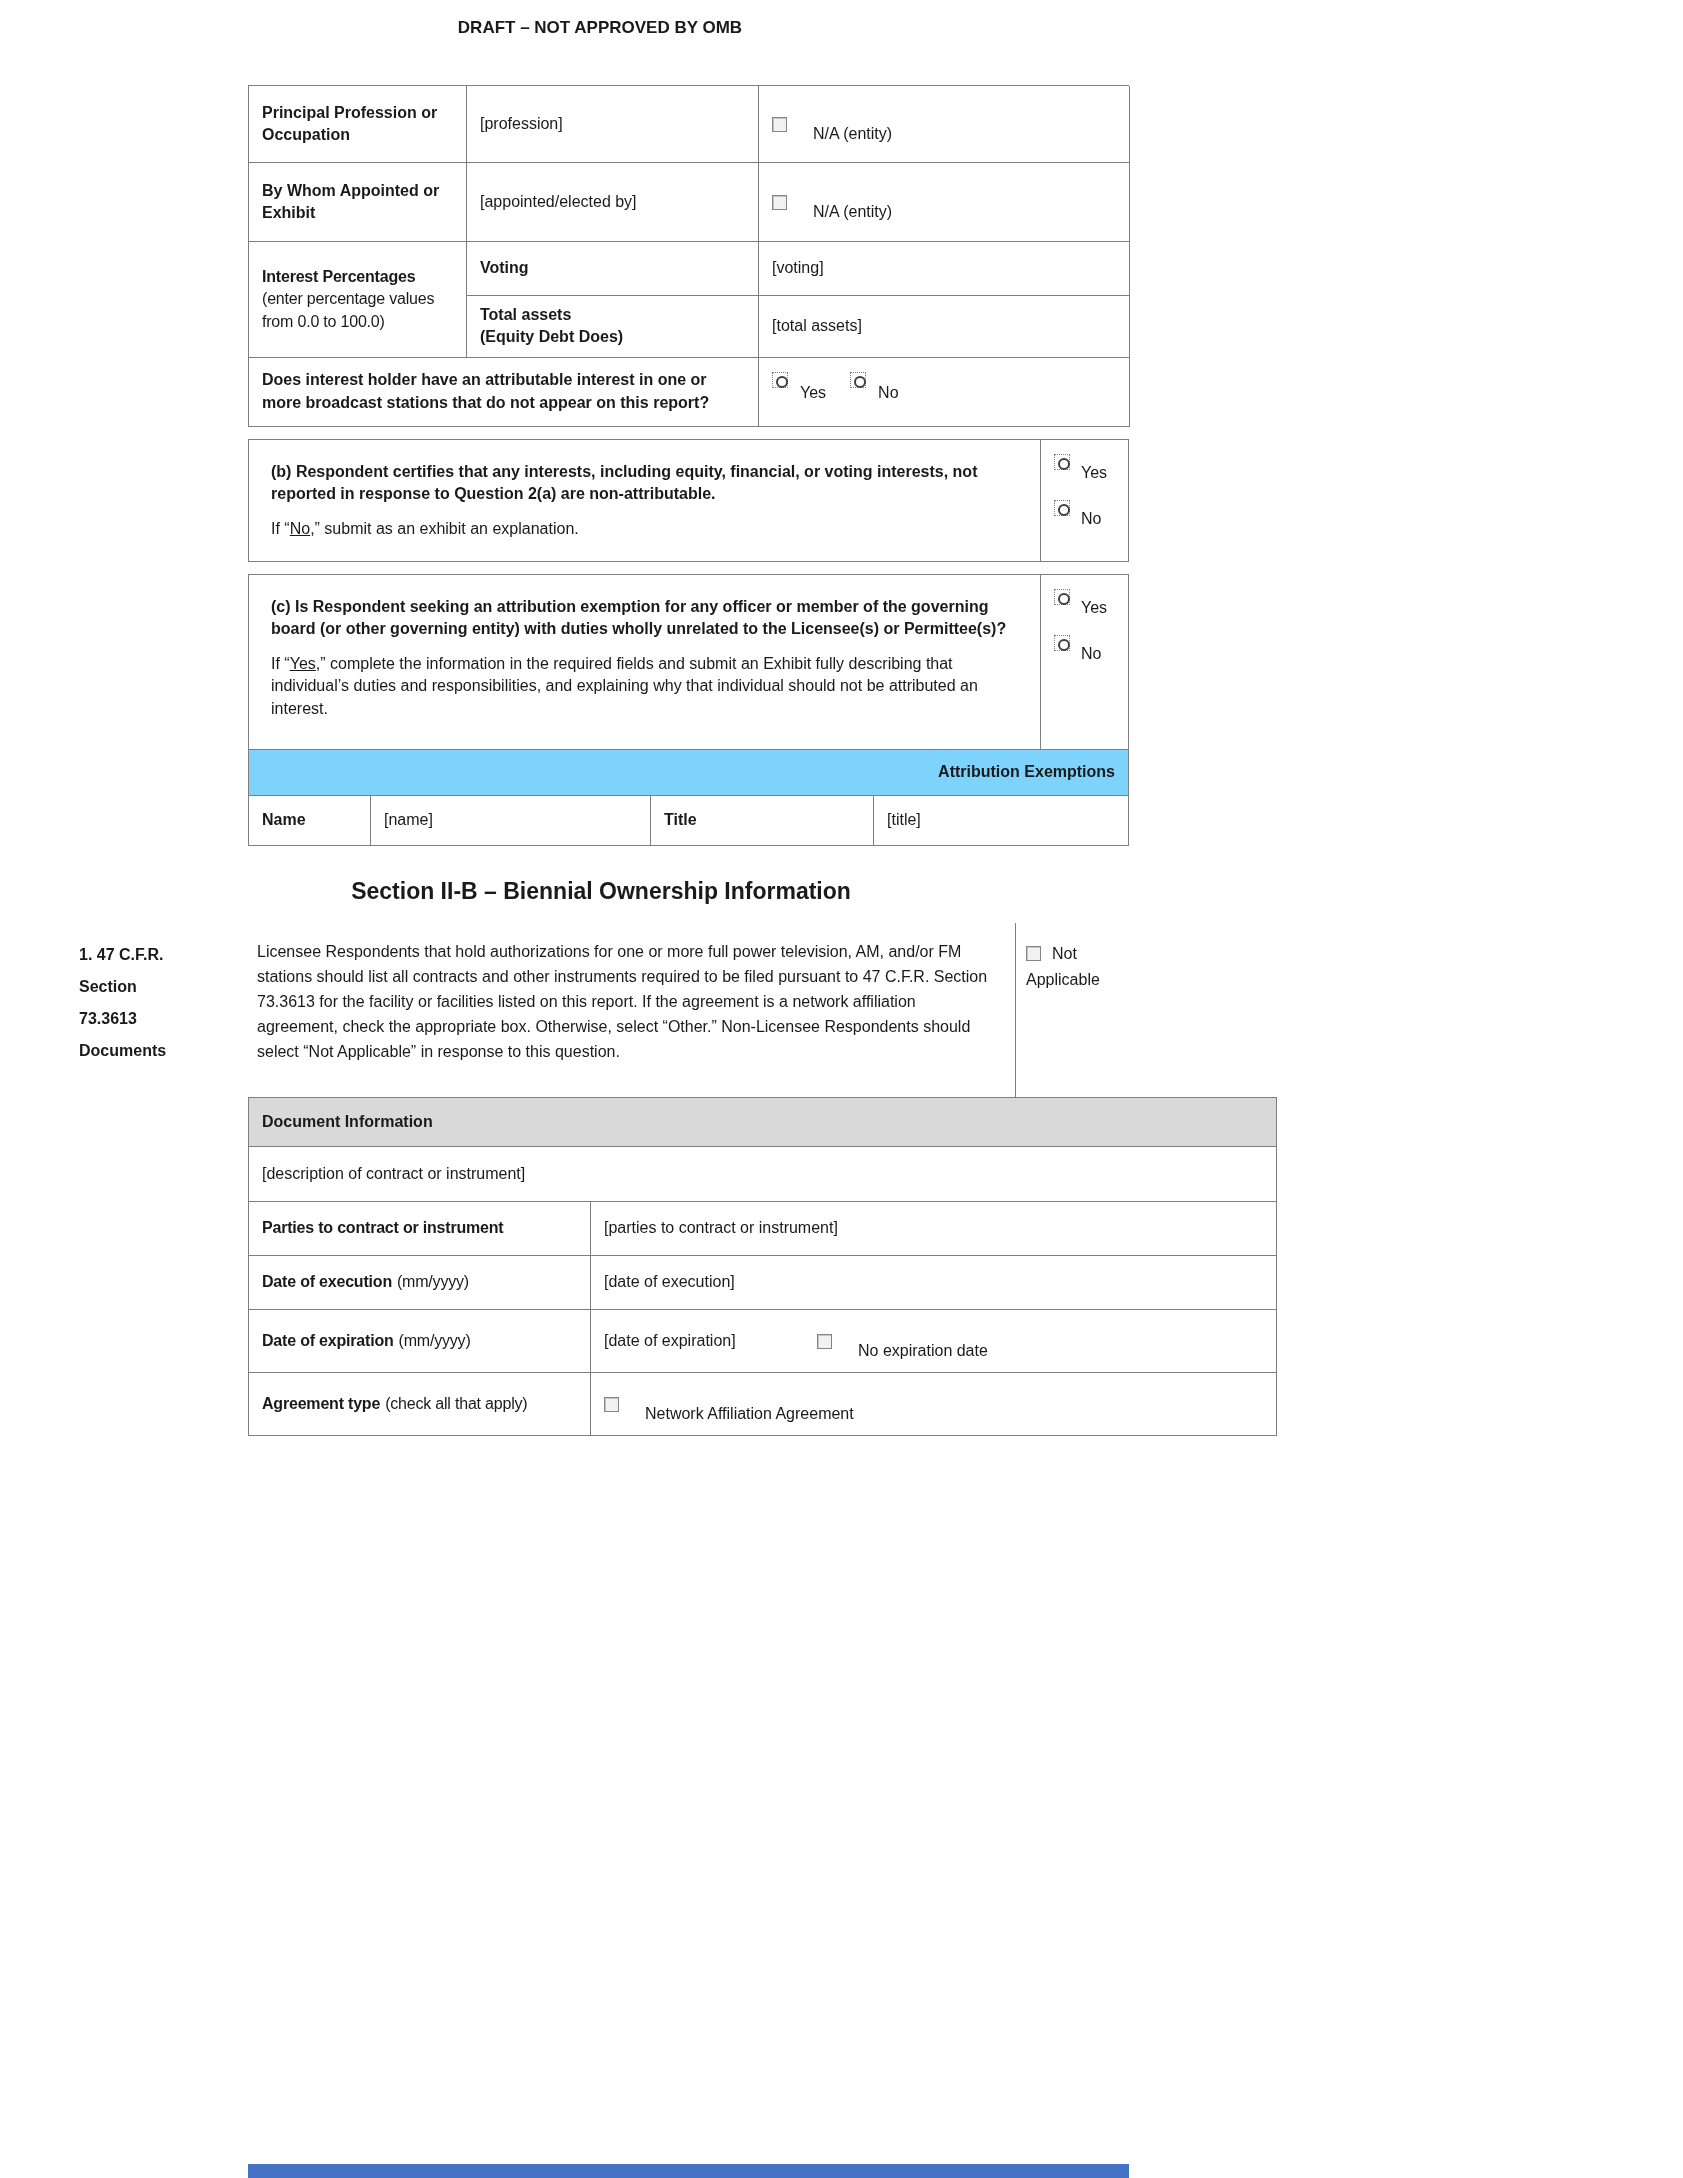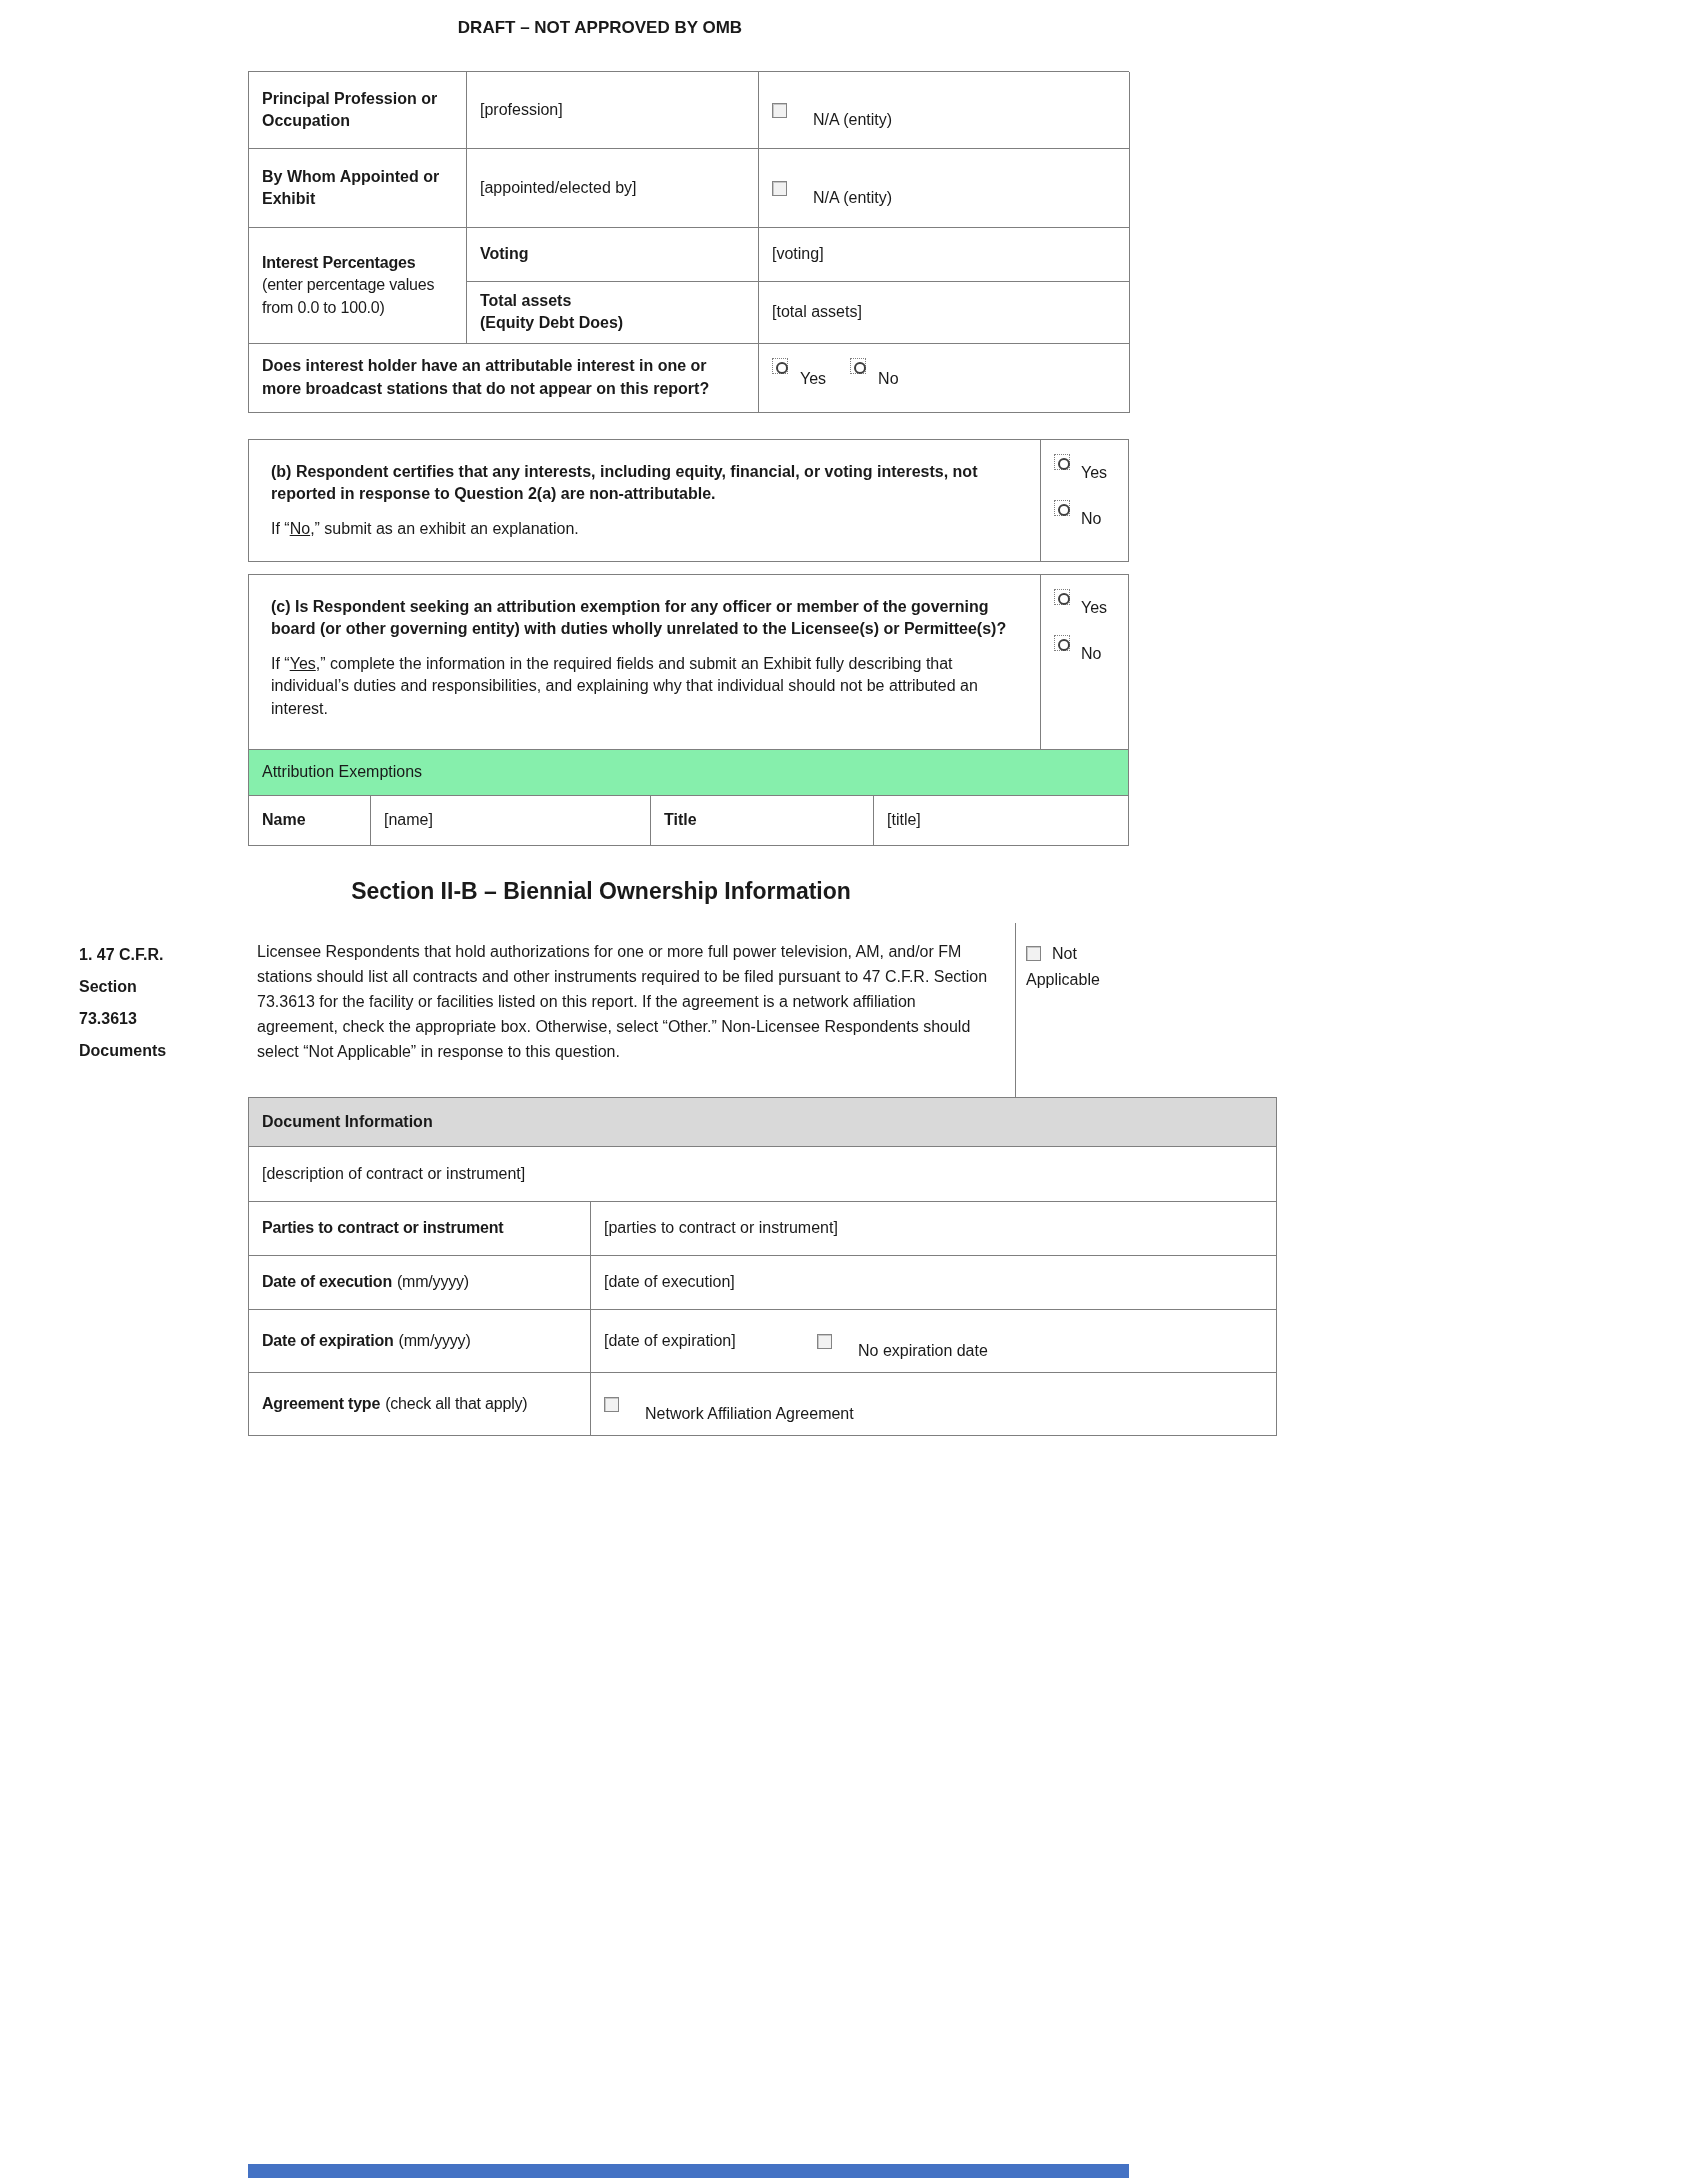--- a/index.html
+++ b/index.html
@@ -17,21 +17,21 @@
   }
   .b { font-weight: bold; }
   .u { text-decoration: underline; }
 
   .draft-notice {
     position: absolute; left: 0; top: 16px; width: 1200px;
     text-align: center; font-weight: bold; font-size: 17px;
   }
 
   .tbl { position: absolute; background: #fff; }
-  .grid { display: grid; }
+  .grid { display: grid; margin-top: 14px; }
 
   
   #table1 {
     left: 248px; top: 71px; width: 881px;
     grid-template-columns: 218px 292px 371px;
     border-top: 1px solid #7f7f7f; border-left: 1px solid #7f7f7f;
   }
   #table1 .cell {
     border-right: 1px solid #7f7f7f; border-bottom: 1px solid #7f7f7f;
     padding: 8px 13px; display: flex; align-items: center;
@@ -72,22 +72,22 @@
   .qmain p { margin: 8px; }
   .qmain .note { margin-top: 12px; }
   .qans {
     flex: 1; border-left: 1px solid #7f7f7f;
     padding: 14px 0 0 13px; display: flex; flex-direction: column; gap: 24px;
   }
   .ansrow { display: flex; align-items: flex-start; }
   .ansrow .rlbl { position: relative; top: 8px; margin-left: 11px; }
 
   .graybar {
-    background: #86efac; border-top: 1px solid #7f7f7f; min-height: 46px;
-    display: flex; align-items: center; padding: 0 13px; font-weight: normal;
+    background: #7dd3fc; border-top: 1px solid #7f7f7f; min-height: 46px;
+    display: flex; align-items: center; padding: 0 13px; font-weight: bold; justify-content: flex-end;
   }
   .namerow {
     display: grid; grid-template-columns: 121px 280px 223px 1fr;
     border-top: 1px solid #7f7f7f; min-height: 50px;
   }
   .namerow .cell {
     display: flex; align-items: center; padding: 8px 13px;
     border-left: 1px solid #7f7f7f;
   }
   .namerow .cell:first-child { border-left: none; }

